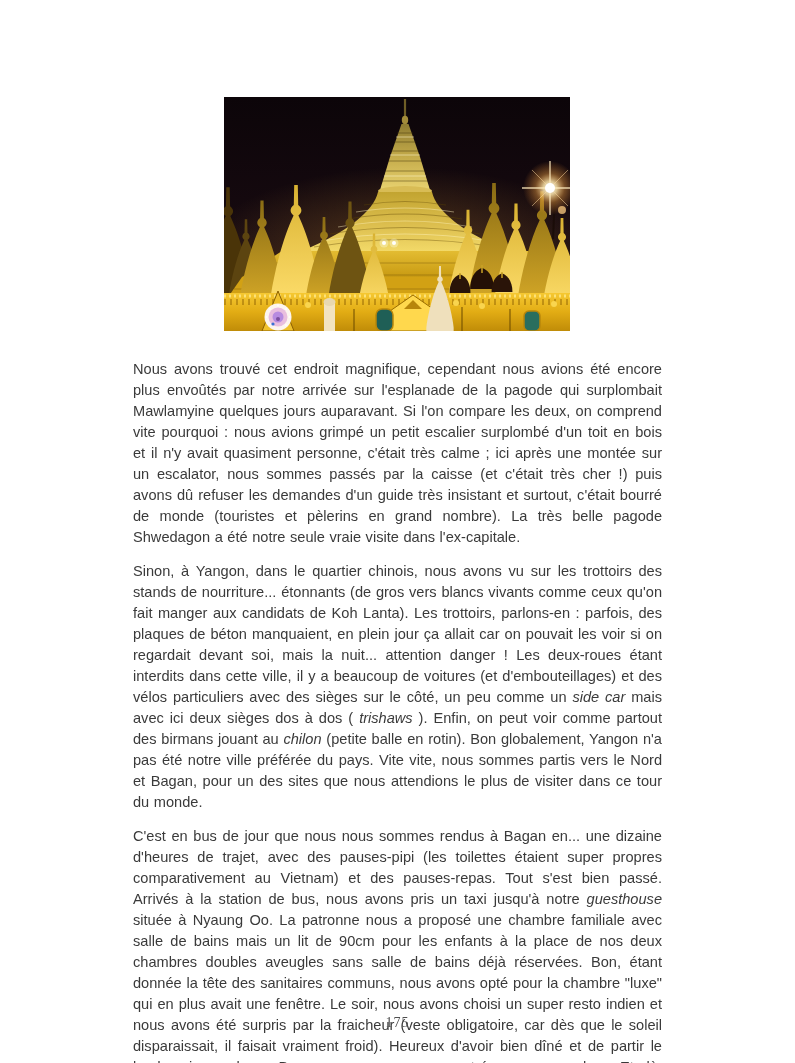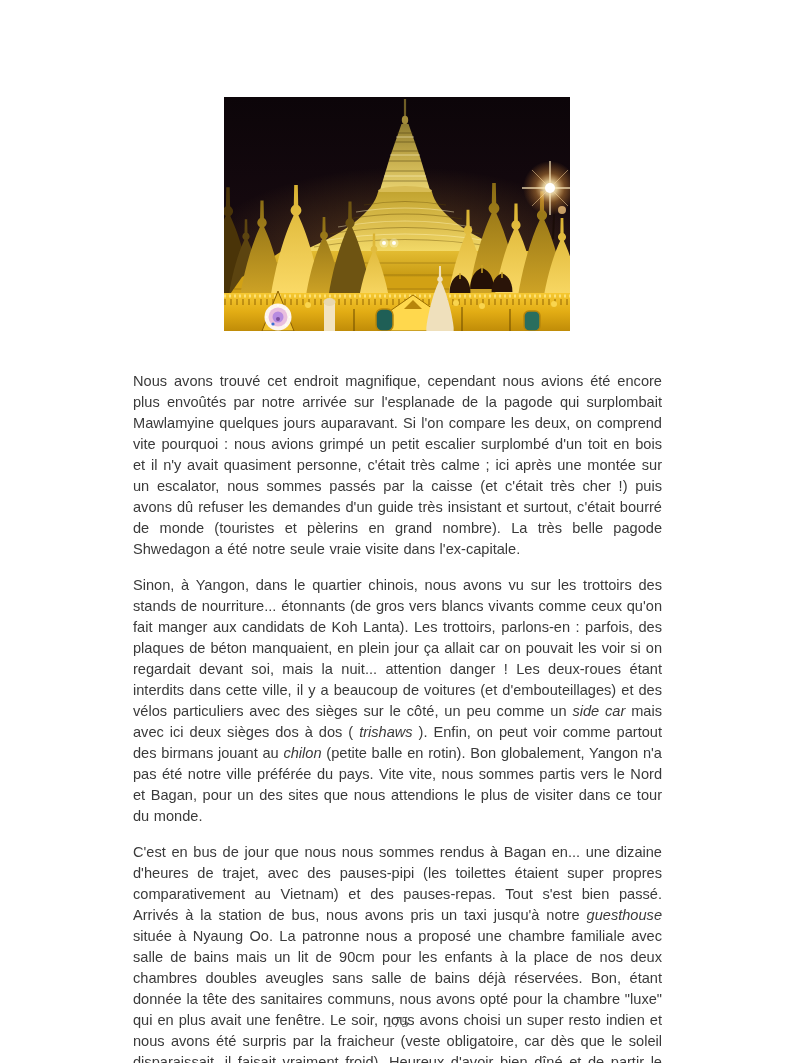--- a/index.html
+++ b/index.html
@@ -10,21 +10,21 @@
   .page{position:absolute;inset:0;background:#ffffff;}
   figure.photo{
     position:absolute;left:224px;top:97px;width:346px;height:234px;margin:0;padding:0;
     line-height:0;
   }
   figure.photo svg{display:block;width:346px;height:234px;}
   main.textblock{
     position:absolute;left:133px;top:356px;width:529px;
   }
   main.textblock p{
-    margin:15px 0 13px 0;
+    margin:3px 0 13px 0;
     text-align:justify;
     font-size:14.6px;
     line-height:21px;
     color:#3a3a3a;
     letter-spacing:0px;
     word-spacing:0.5px;
   }
   main.textblock p em{}
   .pagefooter{
     position:absolute;left:0;top:1013px;width:795px;text-align:center;

